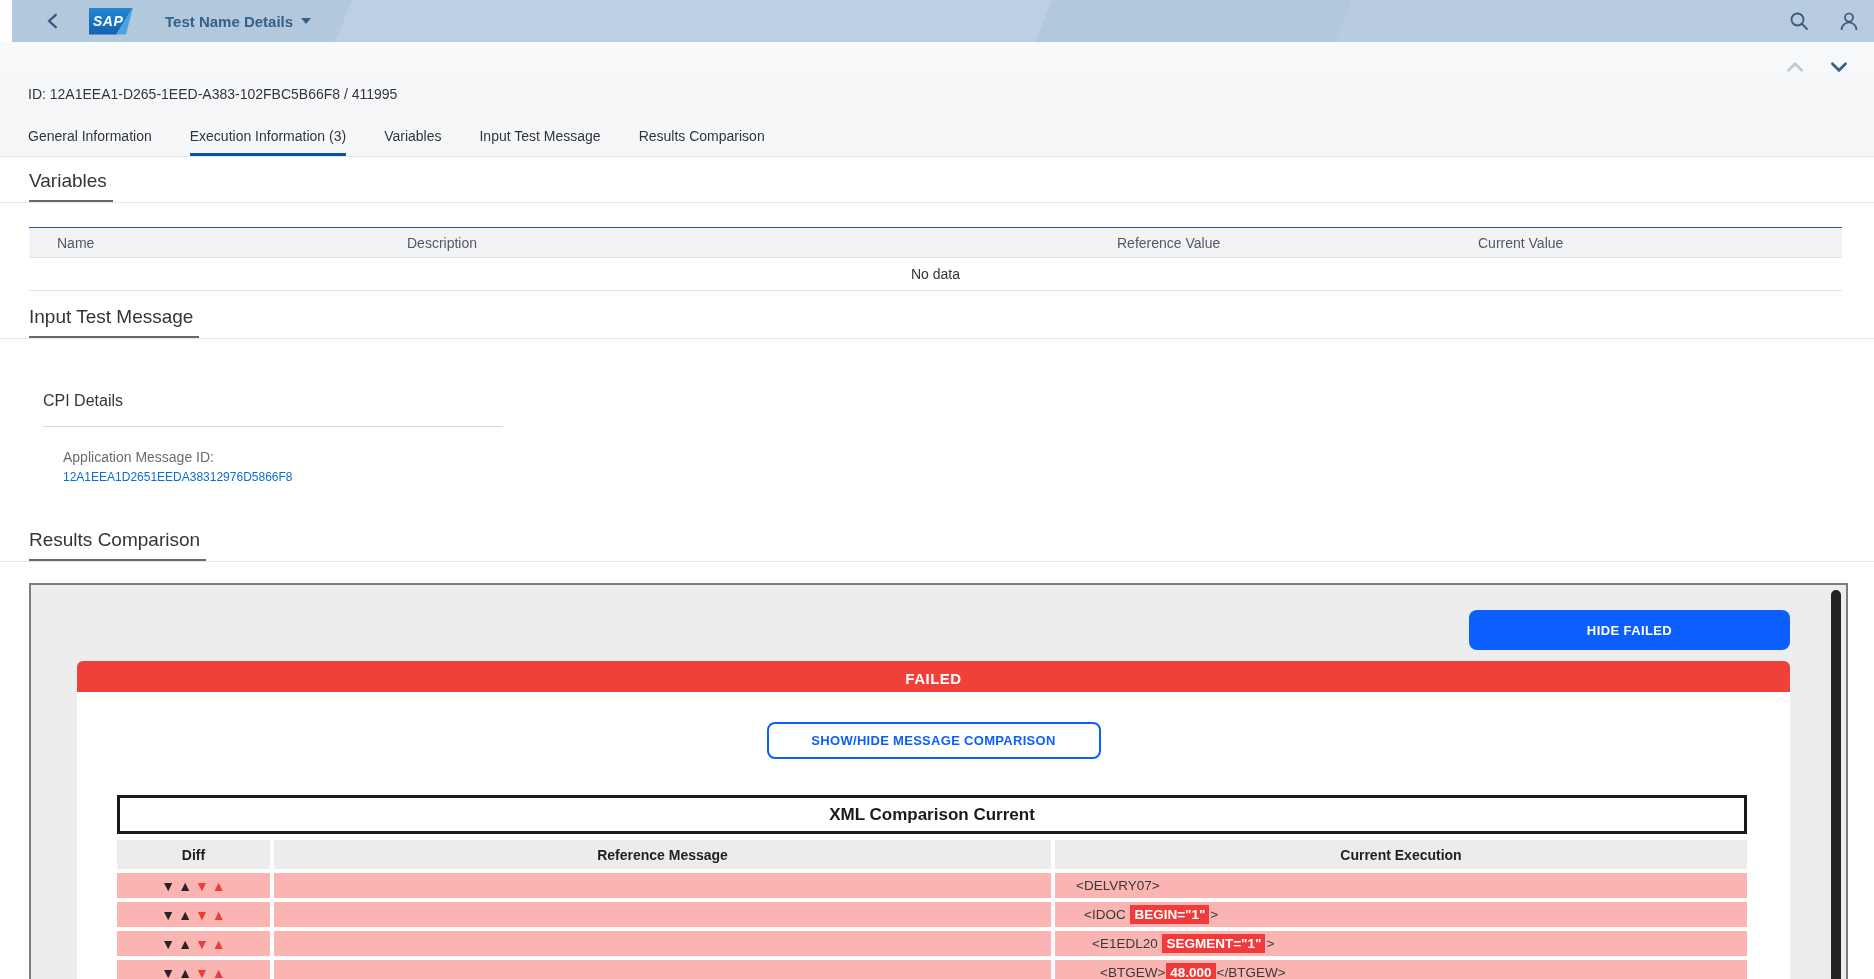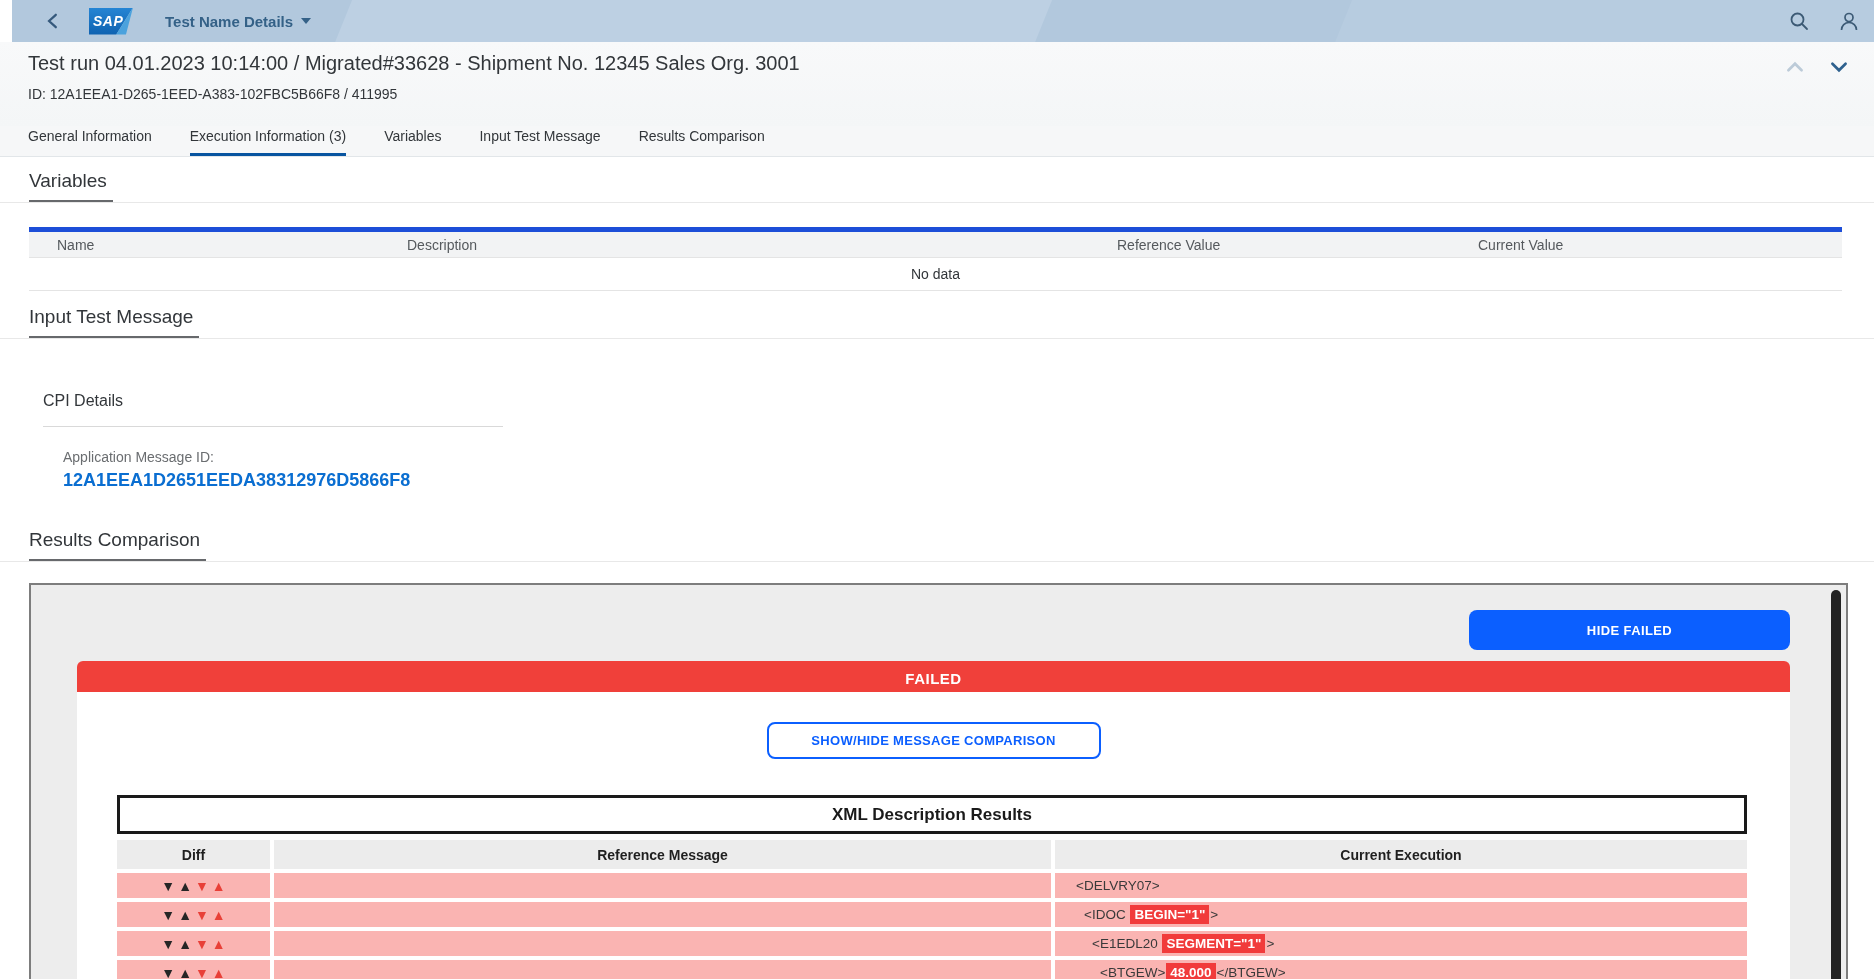--- a/index.html
+++ b/index.html
@@ -47,32 +47,32 @@
   .tab.active { border-bottom-color:var(--tab_underline,#0854a0); }
 
   
   .section-head { position:absolute; left:0; width:1874px; }
   .section-head .rule { position:absolute; left:0; right:0; bottom:0; height:1px; background:#e8e8e8; }
   .section-head h2 { display:inline-block; margin-left:29px; font-size:19px; font-weight:normal;
                      color:#32363a; padding:0 6px 8px 0; border-bottom:3px solid #67696c; }
 
   .vars-table { position:absolute; left:29px; top:227px; width:1813px; font-size:14px; }
   .vars-hrow { display:grid; grid-template-columns:370px 710px 361px auto; height:31px;
-               background:#f2f3f4; border-top:5px solid #1d4ed8; border-bottom:1px solid #e4e4e4;
+               background:#f2f3f4; border-top:1px solid #1d4ed8; border-bottom:1px solid #e4e4e4;
                align-items:center; color:#55595d; }
   .vars-hrow > div:first-child { padding-left:28px; }
   .vars-hrow > div { padding-left:8px; }
   .vars-empty { height:33px; display:flex; align-items:center; justify-content:center;
                 border-bottom:1px solid #e4e4e4; color:#32363a; }
 
   .cpi-block { position:absolute; left:43px; top:392px; }
   .cpi-title { font-size:16px; color:#32363a; }
   .cpi-rule  { margin-top:16px; width:460px; height:1px; background:#d9d9d9; }
   .cpi-label { margin:22px 0 0 20px; font-size:14px; color:#6a6d70; }
-  .cpi-link  { margin:5px 6px 0 20px; font-size:18px; color:var(--link,#0a6ed1); cursor:pointer; display:inline-block;font-weight:bold; }
+  .cpi-link  { margin:5px 6px 0 20px; font-size:12px; color:var(--link,#0a6ed1); cursor:pointer; display:inline-block; }
 
   
   .panel { position:absolute; left:29px; top:583px; width:1819px; height:400px;
            background:#ededed; border:2px solid #7d7d7d; }
   .panel-scrollbar { position:absolute; right:5px; top:5px; width:10px; height:100%;
                      background:var(--panel_dark,#232323); border-radius:6px; cursor:pointer; }
   .payload-bar { position:absolute; left:46px; top:25px; width:1383px; height:40px;
                  background:var(--panel_dark,#232323); border-radius:6px; color:#fff;
                  display:flex; align-items:center; padding-left:38px;
                  font-size:20px; font-weight:800; letter-spacing:.2px; }
@@ -135,21 +135,20 @@
         </svg>
       <svg class="shell-icon" viewBox="0 0 22 22">
           <circle cx="11" cy="7.5" r="4" fill="none" stroke="currentColor" stroke-width="1.7"></circle>
           <path d="M3.5 20 a7.5 7.5 0 0 1 15 0" fill="none" stroke="currentColor" stroke-width="1.7"></path>
         </svg>
     </div>
   </div>
 </div>
 
 <div class="obj-header">
-  <div class="obj-title">Test run 04.01.2023 10:14:00 / Migrated#33628 - Shipment No. 12345 Sales Org. 3001</div>
   <div class="obj-sub">ID: 12A1EEA1-D265-1EED-A383-102FBC5B66F8 / 411995</div>
   <div class="nav-arrows">
     <svg class="nav-arrow nav-up" viewBox="0 0 20 20">
         <path d="M4 13 L10 7 L16 13" fill="none" stroke="currentColor" stroke-width="2.4" stroke-linecap="round"></path>
       </svg>
     <svg class="nav-arrow nav-down" viewBox="0 0 20 20">
         <path d="M4 7 L10 13 L16 7" fill="none" stroke="currentColor" stroke-width="2.4" stroke-linecap="round"></path>
       </svg>
   </div>
 </div>
@@ -196,21 +195,21 @@
   <div class="panel-scrollbar"></div>
 
   <button class="hide-btn">HIDE FAILED</button>
 
   <div class="failed-bar">FAILED</div>
 
   <div class="white-area">
     <button class="toggle-btn">SHOW/HIDE MESSAGE COMPARISON</button>
 
     <div class="cmp-wrap">
-      <div class="cmp-title">XML Description Results</div>
+      <div class="cmp-title">XML Comparison Current</div>
 
       <div class="cmp-grid">
         <div class="cmp-h">Diff</div>
         <div class="cmp-h">Reference Message</div>
         <div class="cmp-h">Current Execution</div>
 
         <div class="cmp-cell cmp-diff">
           <span class="tri tri-dark">▼</span>
           <span class="tri tri-dark">▲</span>
           <span class="tri tri-red">▼</span>

